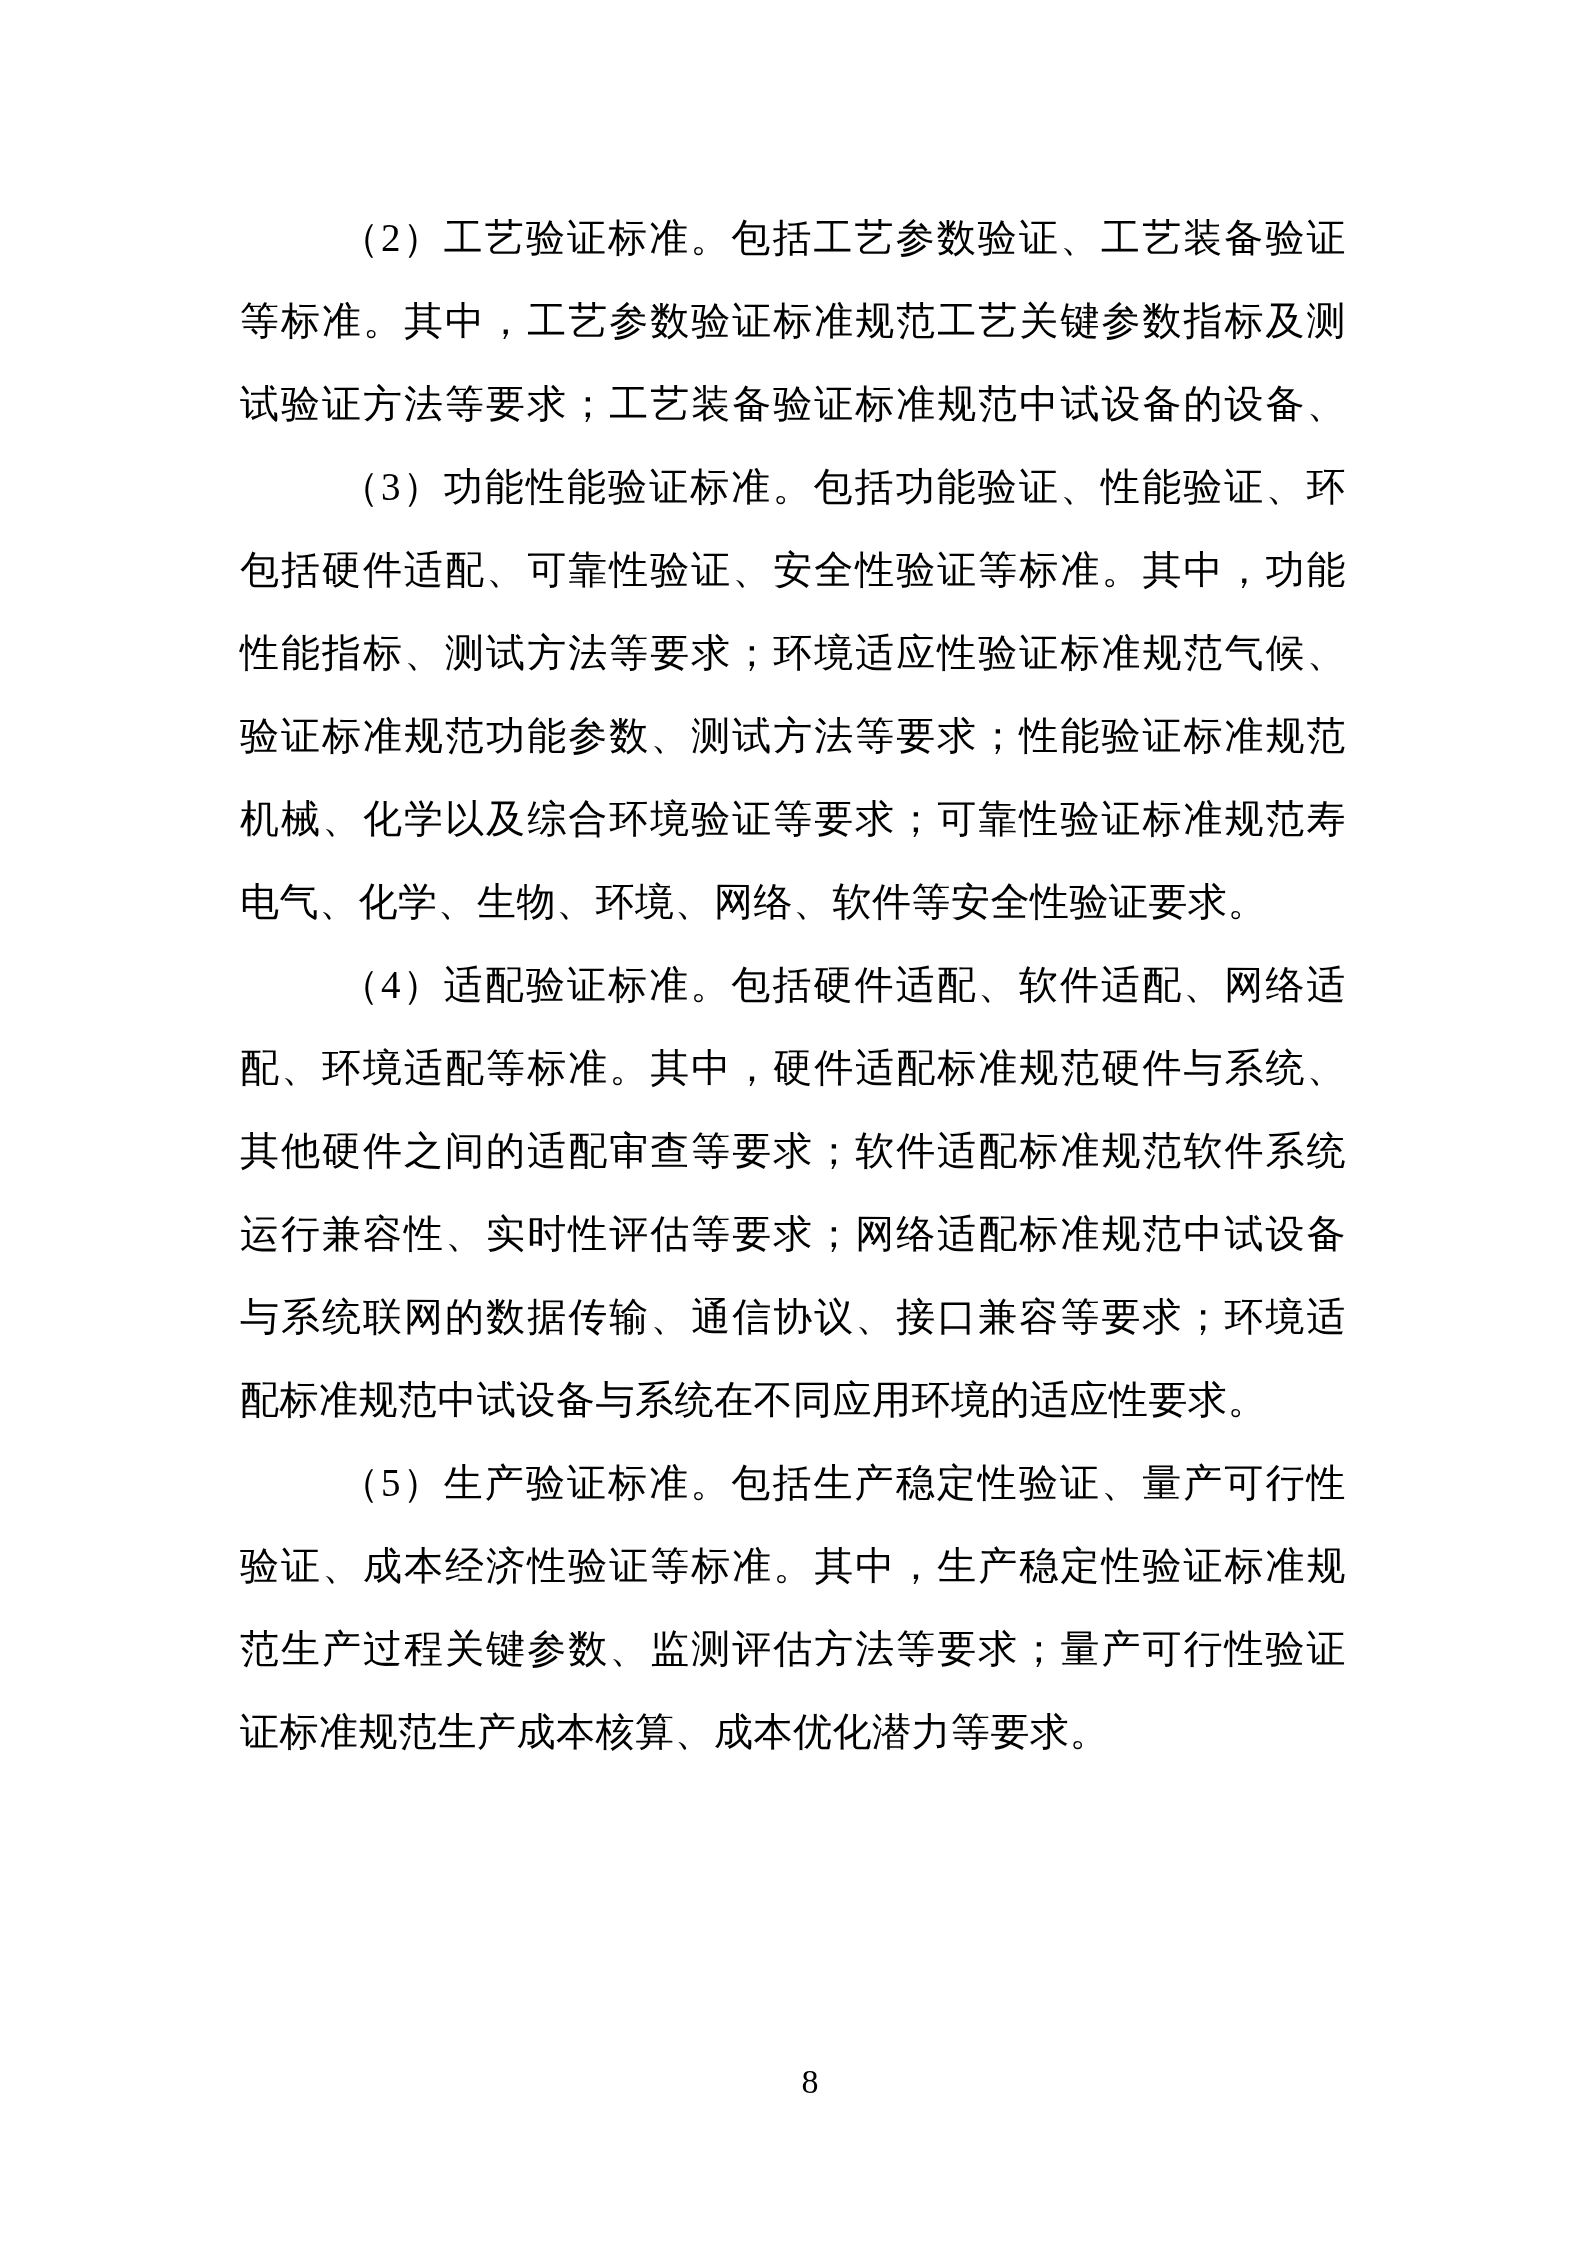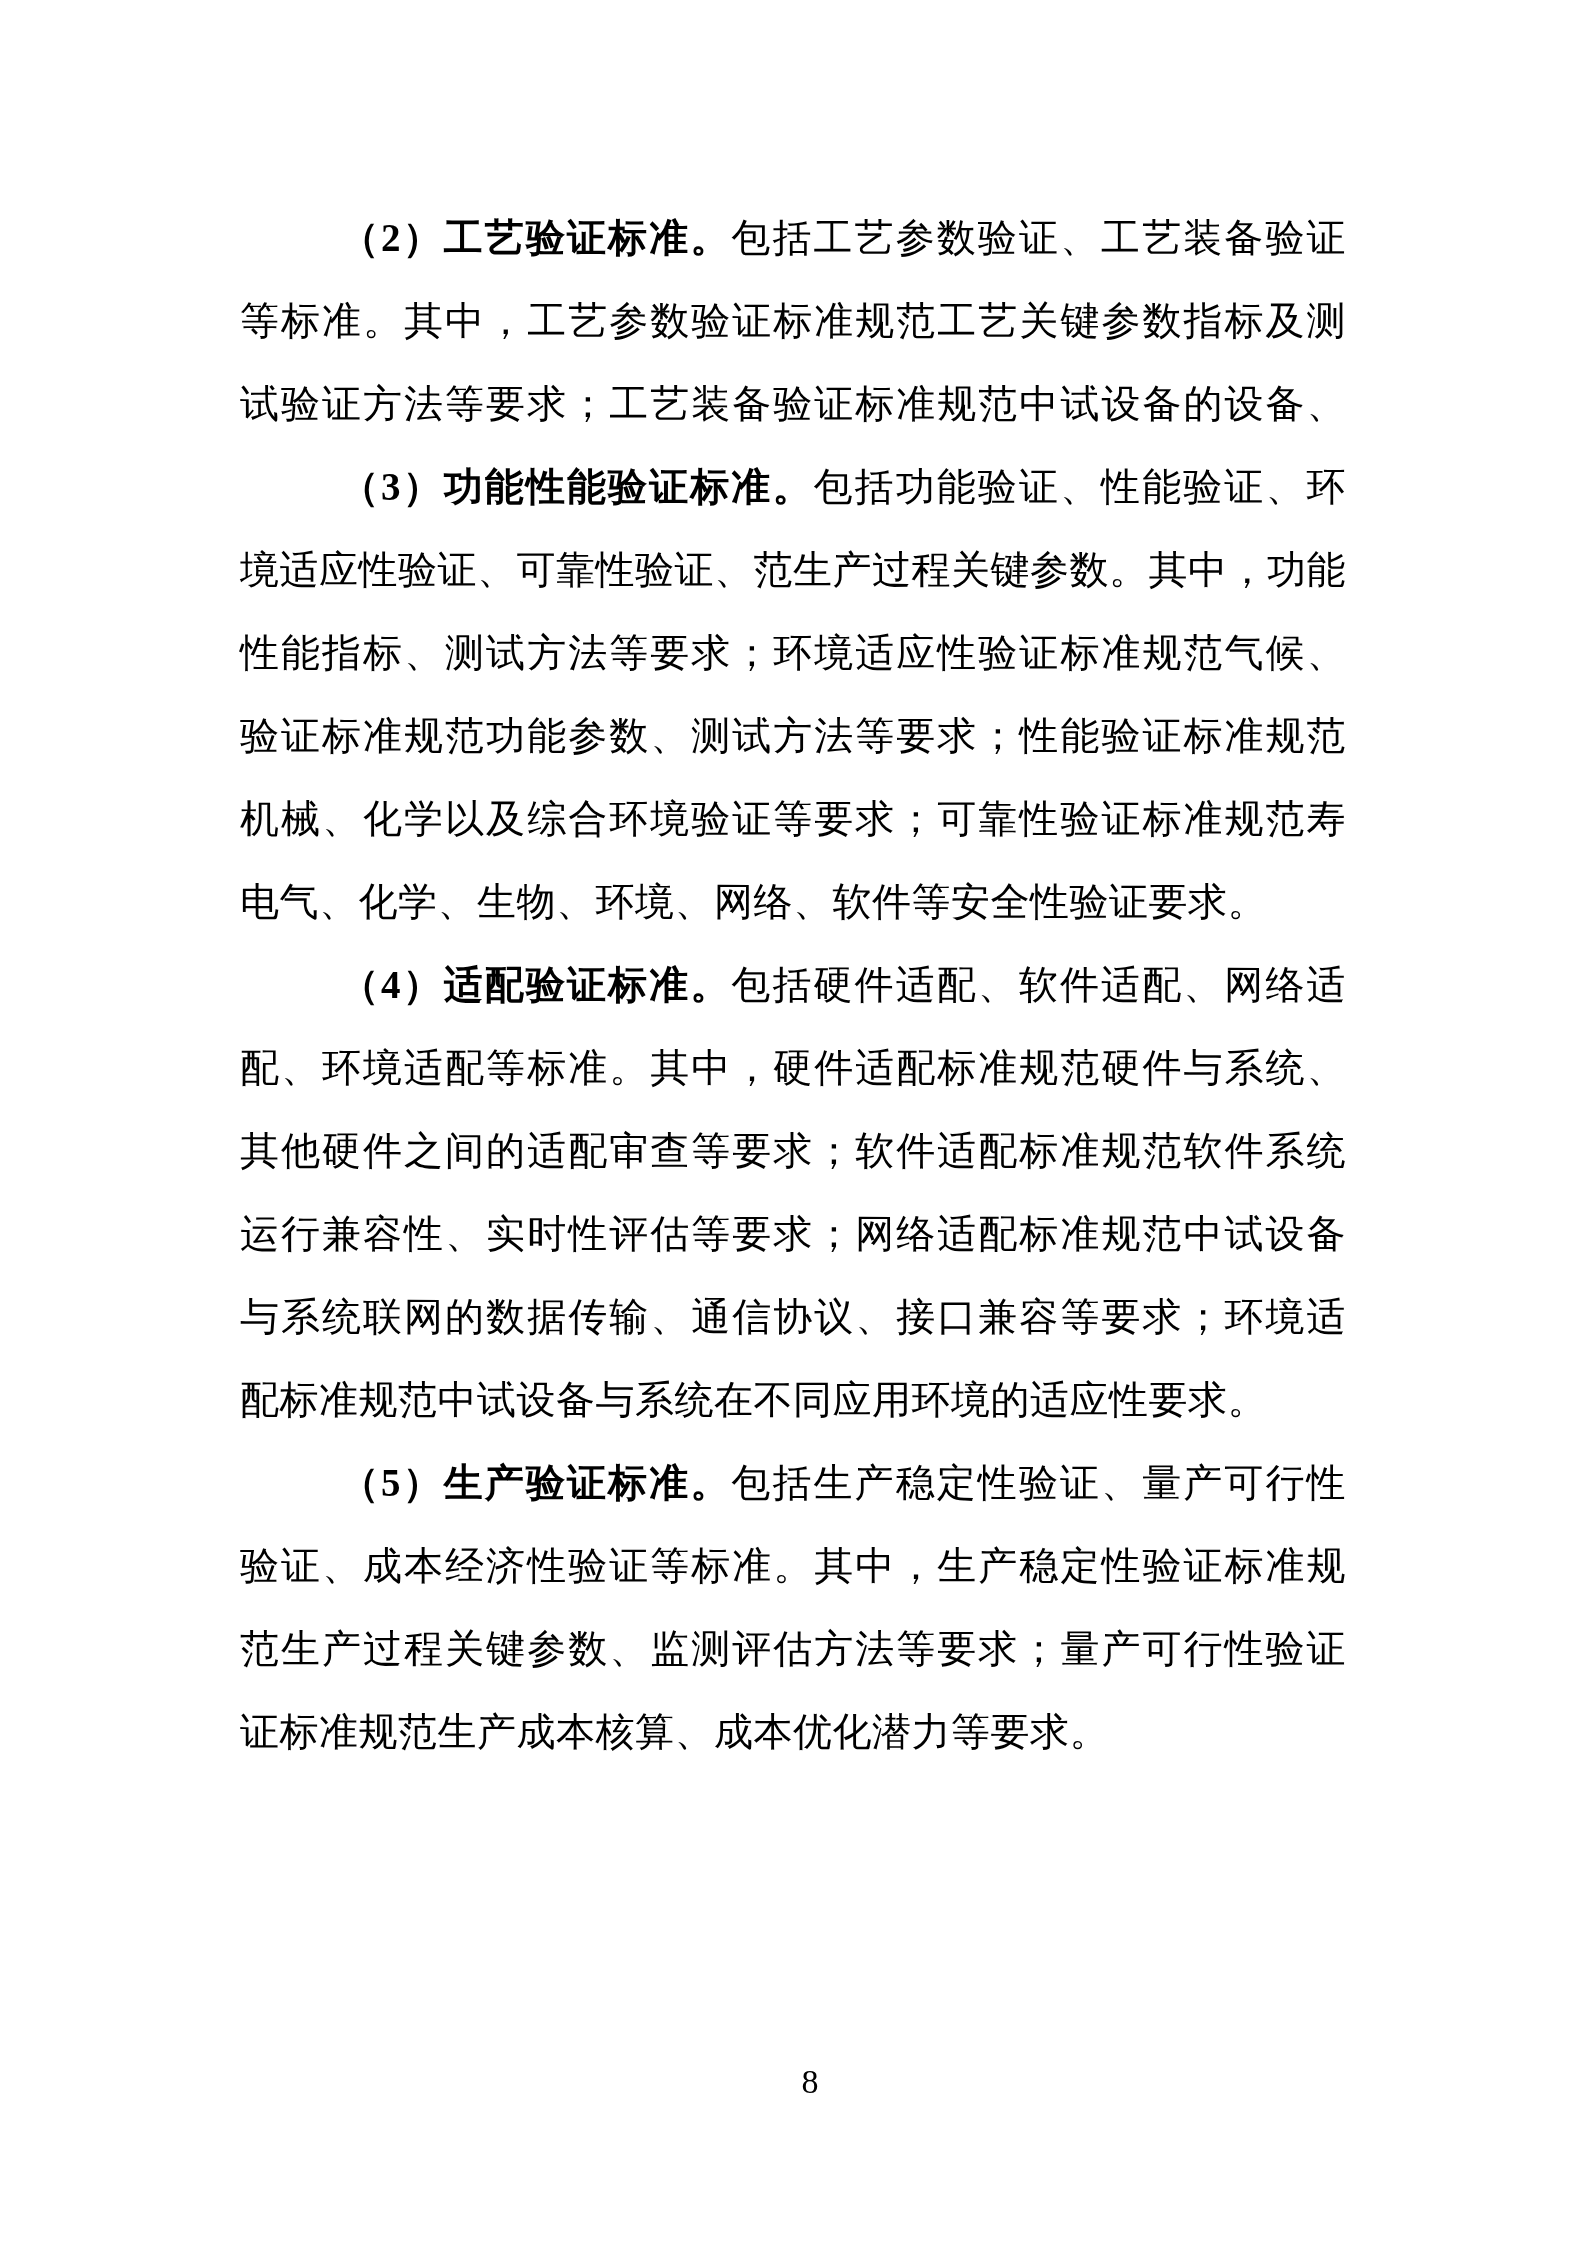--- a/index.html
+++ b/index.html
@@ -36,21 +36,21 @@
     overflow: visible;
   }
   .ln.end {
     text-align: left;
     text-align-last: left;
   }
   .ln.ind {
     padding-left: 100px;
   }
   .head {
-    font-weight: bold;
+    font-weight: normal;
     margin-top: 31px;
   }
   .page-number {
     position: absolute;
     top: 2062px;
     left: 0;
     width: 1620px;
     text-align: center;
     font-size: 34px;
     line-height: 40px;
@@ -61,21 +61,21 @@
 <body>
 
 <div class="page">
   <div class="content">
 
     <div class="ln ind"><span class="head">（2）工艺验证标准。</span><span>包括工艺参数验证、工艺装备验证</span></div>
     <div class="ln"><span>等标准。其中，工艺参数验证标准规范工艺关键参数指标及测</span></div>
     <div class="ln"><span>试验证方法等要求；工艺装备验证标准规范中试设备的设备、</span></div>
 
     <div class="ln ind"><span class="head">（3）功能性能验证标准。</span><span>包括功能验证、性能验证、环</span></div>
-    <div class="ln"><span>境适应性验证、可靠性验证、范生产过程关键参数。其中，功能</span></div>
+    <div class="ln"><span>包括硬件适配、可靠性验证、安全性验证等标准。其中，功能</span></div>
     <div class="ln"><span>性能指标、测试方法等要求；环境适应性验证标准规范气候、</span></div>
     <div class="ln"><span>验证标准规范功能参数、测试方法等要求；性能验证标准规范</span></div>
     <div class="ln"><span>机械、化学以及综合环境验证等要求；可靠性验证标准规范寿</span></div>
     <div class="ln end"><span>电气、化学、生物、环境、网络、软件等安全性验证要求。</span></div>
 
     <div class="ln ind"><span class="head">（4）适配验证标准。</span><span>包括硬件适配、软件适配、网络适</span></div>
     <div class="ln"><span>配、环境适配等标准。其中，硬件适配标准规范硬件与系统、</span></div>
     <div class="ln"><span>其他硬件之间的适配审查等要求；软件适配标准规范软件系统</span></div>
     <div class="ln"><span>运行兼容性、实时性评估等要求；网络适配标准规范中试设备</span></div>
     <div class="ln"><span>与系统联网的数据传输、通信协议、接口兼容等要求；环境适</span></div>

